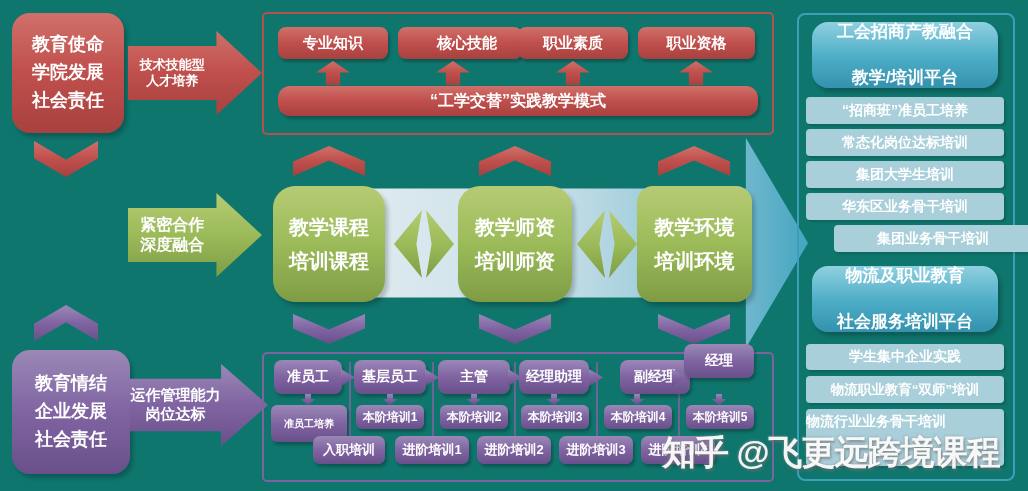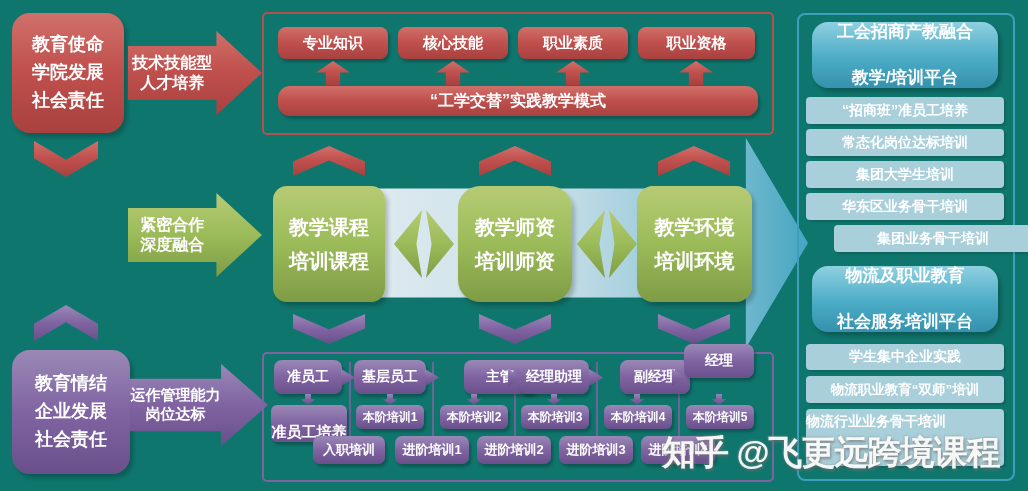--- a/index.html
+++ b/index.html
@@ -76,21 +76,21 @@
 
 
   <div class="abs chev-up purple-bg" style="left:34px;top:305px;width:64px;height:36px;z-index:2;"></div>
 
   <div class="abs rbox purple-bg ctr white" style="left:12px;top:350px;width:118px;height:124px;font-size:18px;line-height:1.55;z-index:2;">
     <div>教育情结</div>
     <div>企业发展</div>
     <div>社会责任</div>
   </div>
 
-  <div class="abs barrow red-bg white" style="left:128px;top:31px;width:134px;height:84px;font-size:16px;z-index:2;">
+  <div class="abs barrow red-bg white" style="left:128px;top:31px;width:134px;height:84px;font-size:13px;z-index:2;">
     <div class="lbl">
       <div>技术技能型</div>
       <div>人才培养</div>
     </div>
   </div>
   <div class="abs barrow green-bg white" style="left:128px;top:193px;width:134px;height:84px;font-size:16px;z-index:2;">
     <div class="lbl">
       <div>紧密合作</div>
       <div>深度融合</div>
     </div>
@@ -102,21 +102,21 @@
     </div>
   </div>
 
   <div class="abs big-arrow" style="left:330px;top:138px;width:478px;height:210px;z-index:1;"></div>
 
   <div class="abs frame red-frame" style="left:262px;top:12px;width:508px;height:119px;z-index:2;"></div>
 
   <div class="abs org-box red-bg ctr white" style="left:278px;top:27px;width:110px;height:32px;font-size:15px;z-index:3;">
       <span>专业知识</span>
     </div>
-  <div class="abs org-box red-bg ctr white" style="left:398px;top:27px;width:110px;height:32px;font-size:15px;z-index:3;">
+  <div class="abs org-box red-bg ctr white" style="left:398px;top:27px;width:110px;height:32px;font-size:15px;z-index:3;padding-left:14px;">
       <span>核心技能</span>
     </div>
   <div class="abs org-box red-bg ctr white" style="left:518px;top:27px;width:110px;height:32px;font-size:15px;z-index:3;">
       <span>职业素质</span>
     </div>
   <div class="abs org-box red-bg ctr white" style="left:638px;top:27px;width:117px;height:32px;font-size:15px;z-index:3;">
       <span>职业资格</span>
     </div>
 
   <div class="abs up-arrow red-bg" style="left:316px;top:61px;width:34px;height:24px;z-index:3;"></div>
@@ -125,21 +125,21 @@
   <div class="abs up-arrow red-bg" style="left:679px;top:61px;width:34px;height:24px;z-index:3;"></div>
 
   <div class="abs org-box red-bg ctr white" style="left:278px;top:86px;width:480px;height:30px;font-size:16px;border-radius:12px;z-index:3;">
     <span>“工学交替”实践教学模式</span>
   </div>
 
   <div class="abs chev-up red-bg" style="left:293px;top:146px;width:72px;height:30px;z-index:2;"></div>
   <div class="abs chev-up red-bg" style="left:479px;top:146px;width:72px;height:30px;z-index:2;"></div>
   <div class="abs chev-up red-bg" style="left:658px;top:146px;width:72px;height:30px;z-index:2;"></div>
 
-  <div class="abs rbox green-bg ctr white" style="left:273px;top:186px;width:112px;height:116px;font-size:20px;line-height:1.7;border-radius:14px;z-index:2;">
+  <div class="abs rbox green-bg ctr white" style="left:273px;top:186px;width:112px;height:116px;font-size:20px;line-height:1.7;border-radius:22px;z-index:2;">
     <div>教学课程</div>
     <div>培训课程</div>
   </div>
   <div class="abs rbox green-bg ctr white" style="left:458px;top:186px;width:114px;height:116px;font-size:20px;line-height:1.7;border-radius:22px;z-index:2;">
     <div>教学师资</div>
     <div>培训师资</div>
   </div>
   <div class="abs rbox green-bg ctr white" style="left:637px;top:186px;width:115px;height:116px;font-size:20px;line-height:1.7;border-radius:16px;z-index:2;">
     <div>教学环境</div>
     <div>培训环境</div>
@@ -161,21 +161,21 @@
   <div class="abs vline" style="left:514px;top:362px;height:76px;z-index:2;"></div>
   <div class="abs vline" style="left:596px;top:362px;height:76px;z-index:2;"></div>
   <div class="abs vline" style="left:678px;top:362px;height:76px;z-index:2;"></div>
 
   <div class="abs org-box purple-bg ctr white" style="left:274px;top:360px;width:68px;height:34px;font-size:14px;z-index:3;">
       <span>准员工</span>
     </div>
   <div class="abs org-box purple-bg ctr white" style="left:354px;top:360px;width:72px;height:34px;font-size:14px;z-index:3;">
       <span>基层员工</span>
     </div>
-  <div class="abs org-box purple-bg ctr white" style="left:464px;top:360px;width:72px;height:34px;font-size:14px;z-index:3;">
+  <div class="abs org-box purple-bg ctr white" style="left:438px;top:360px;width:72px;height:34px;font-size:14px;z-index:3;">
       <span>主管</span>
     </div>
   <div class="abs org-box purple-bg ctr white" style="left:519px;top:360px;width:70px;height:34px;font-size:14px;z-index:3;">
       <span>经理助理</span>
     </div>
   <div class="abs org-box purple-bg ctr white" style="left:620px;top:360px;width:70px;height:34px;font-size:14px;z-index:3;">
       <span>副经理</span>
     </div>
   <div class="abs org-box purple-bg ctr white" style="left:684px;top:344px;width:70px;height:34px;font-size:14px;z-index:3;">
       <span>经理</span>
@@ -187,21 +187,21 @@
   <div class="abs tri-right purple-bg" style="left:589px;top:369px;width:14px;height:17px;z-index:4;"></div>
   <div class="abs tri-right purple-bg" style="left:672px;top:369px;width:14px;height:17px;z-index:4;"></div>
 
   <div class="abs dn-mini purple-bg" style="left:301px;top:394px;width:14px;height:11px;z-index:3;"></div>
   <div class="abs dn-mini purple-bg" style="left:383px;top:394px;width:14px;height:11px;z-index:3;"></div>
   <div class="abs dn-mini purple-bg" style="left:467px;top:394px;width:14px;height:11px;z-index:3;"></div>
   <div class="abs dn-mini purple-bg" style="left:547px;top:394px;width:14px;height:11px;z-index:3;"></div>
   <div class="abs dn-mini purple-bg" style="left:630px;top:394px;width:14px;height:11px;z-index:3;"></div>
   <div class="abs dn-mini purple-bg" style="left:712px;top:394px;width:14px;height:11px;z-index:3;"></div>
 
-  <div class="abs org-box purple-bg ctr white" style="left:271px;top:405px;width:76px;height:37px;font-size:15px;border-radius:6px;z-index:3;justify-content:flex-end;">
+  <div class="abs org-box purple-bg ctr white" style="left:271px;top:405px;width:76px;height:37px;font-size:10px;border-radius:6px;z-index:3;">
       <span>准员工培养</span>
     </div>
   <div class="abs org-box purple-bg ctr white" style="left:356px;top:405px;width:68px;height:24px;font-size:12px;border-radius:6px;z-index:3;">
       <span>本阶培训1</span>
     </div>
   <div class="abs org-box purple-bg ctr white" style="left:440px;top:405px;width:68px;height:24px;font-size:12px;border-radius:6px;z-index:3;">
       <span>本阶培训2</span>
     </div>
   <div class="abs org-box purple-bg ctr white" style="left:521px;top:405px;width:68px;height:24px;font-size:12px;border-radius:6px;z-index:3;">
       <span>本阶培训3</span>

